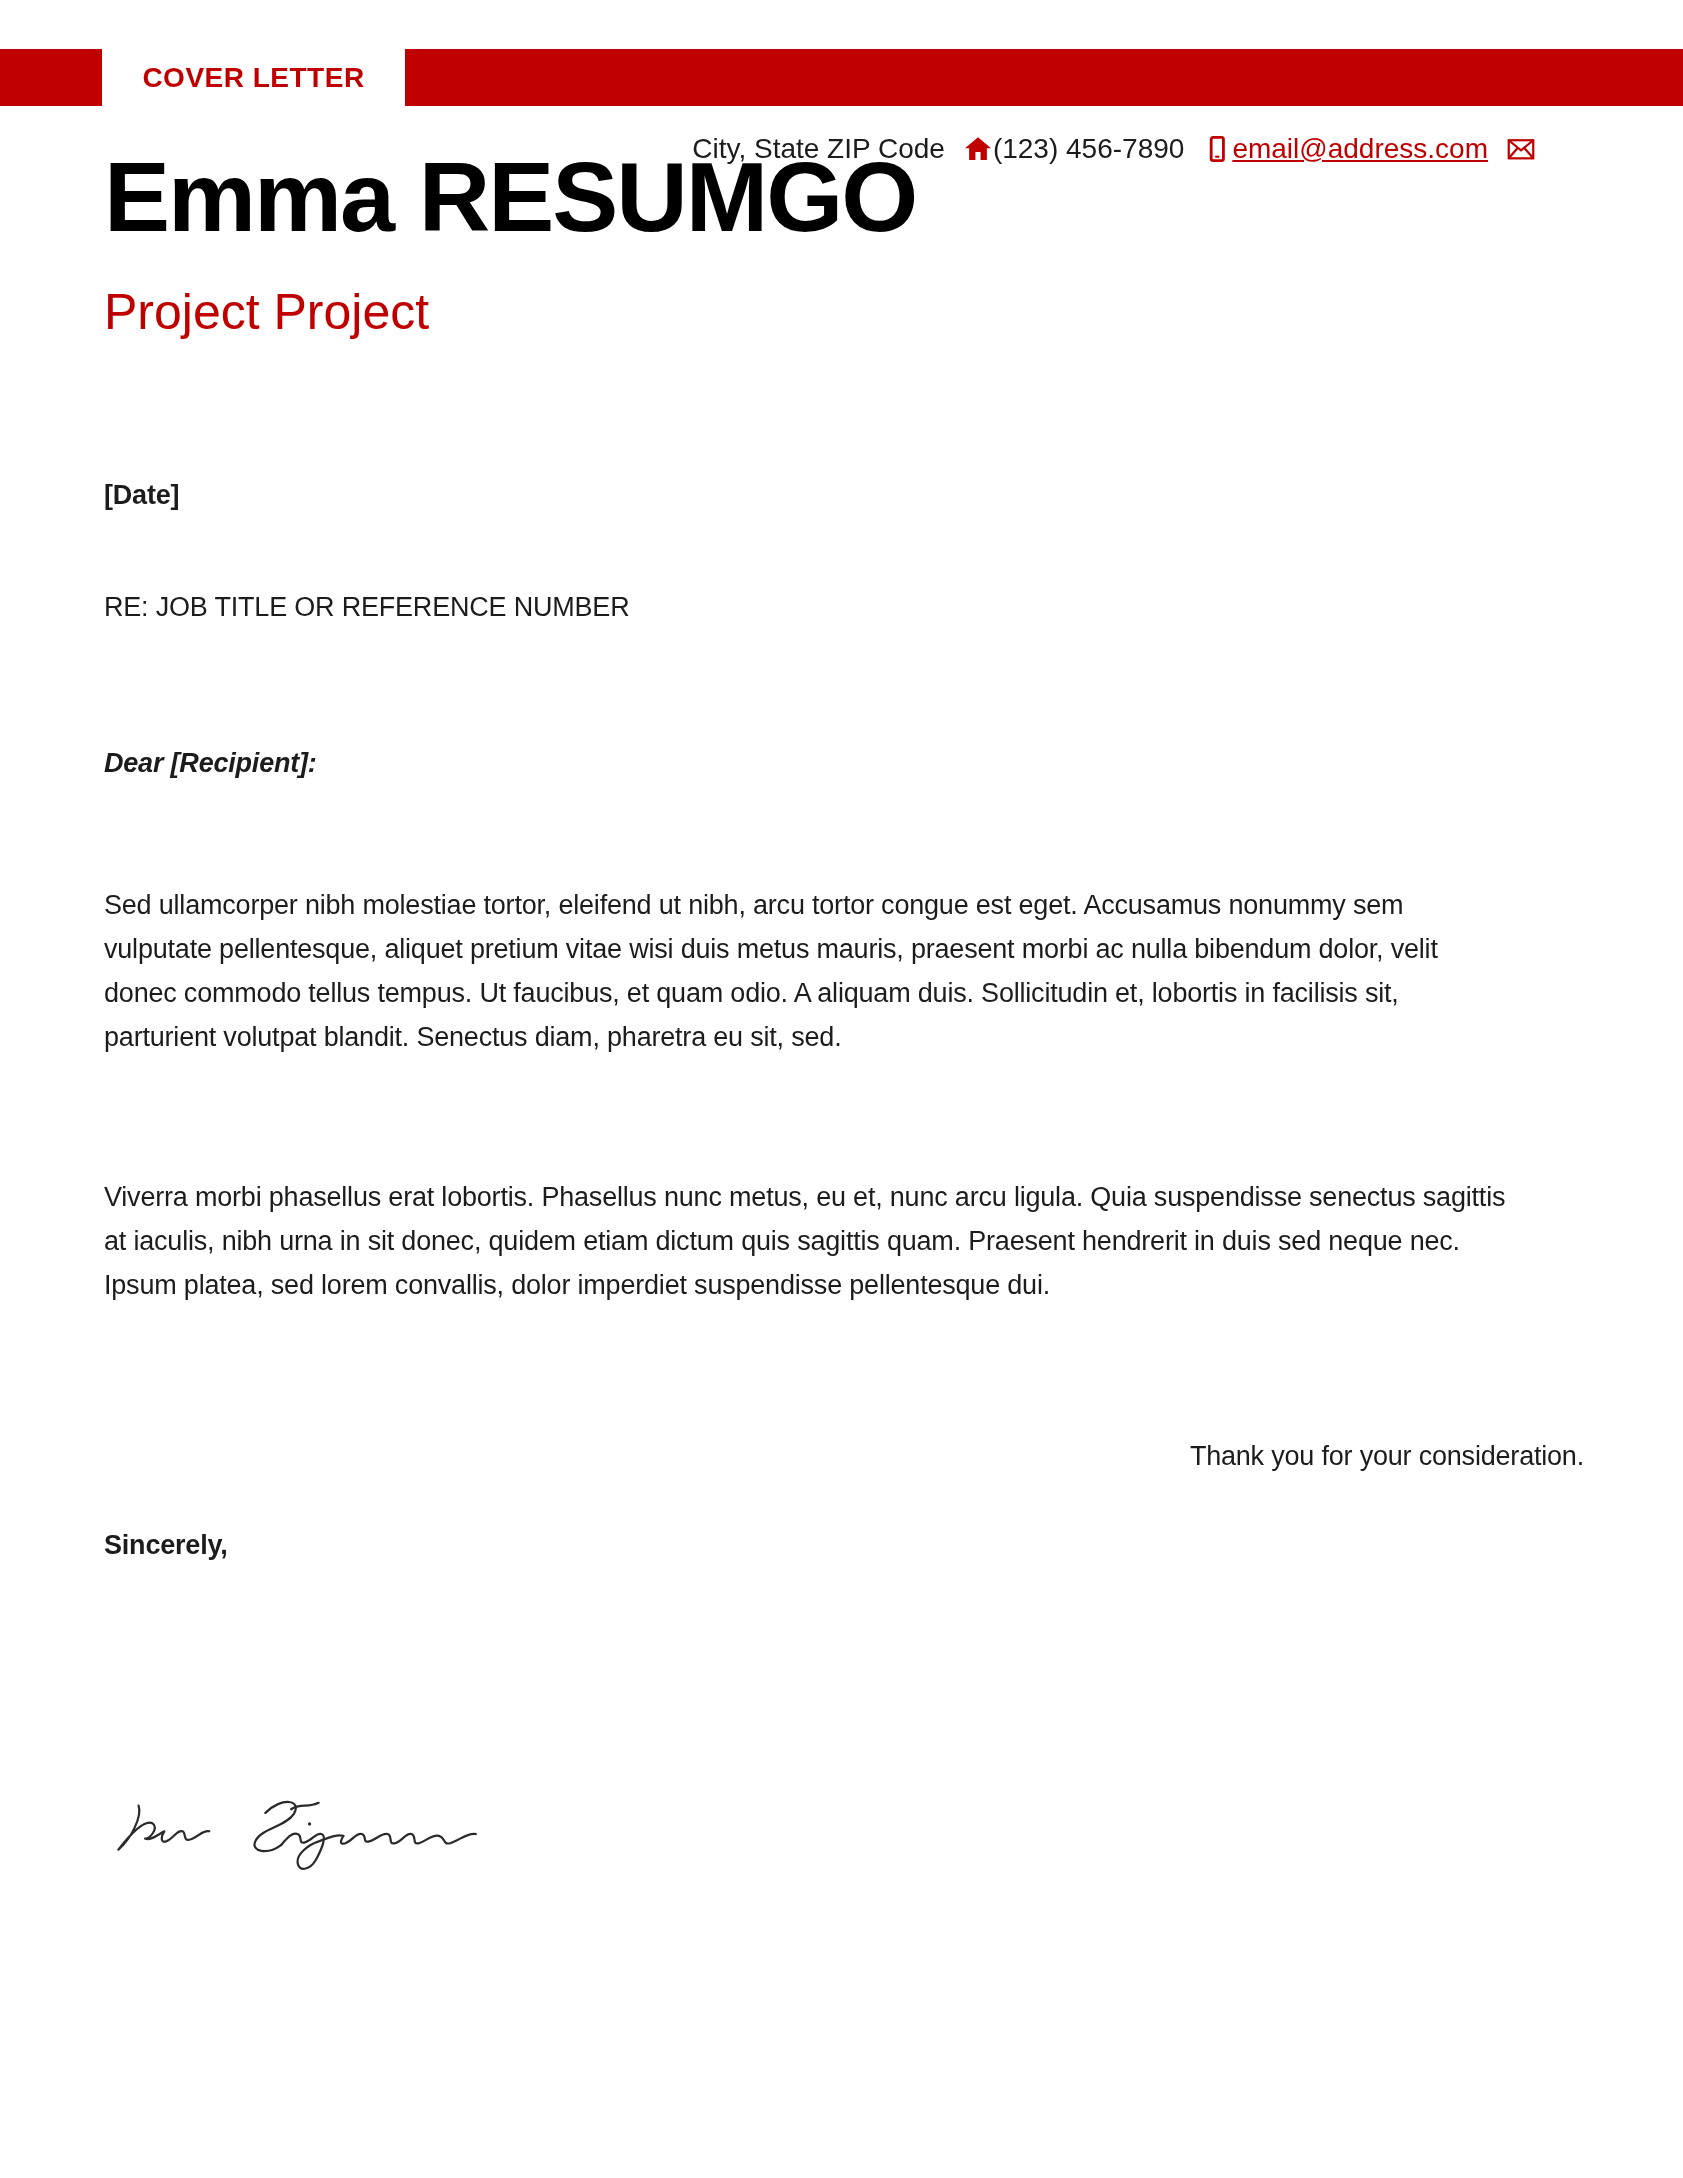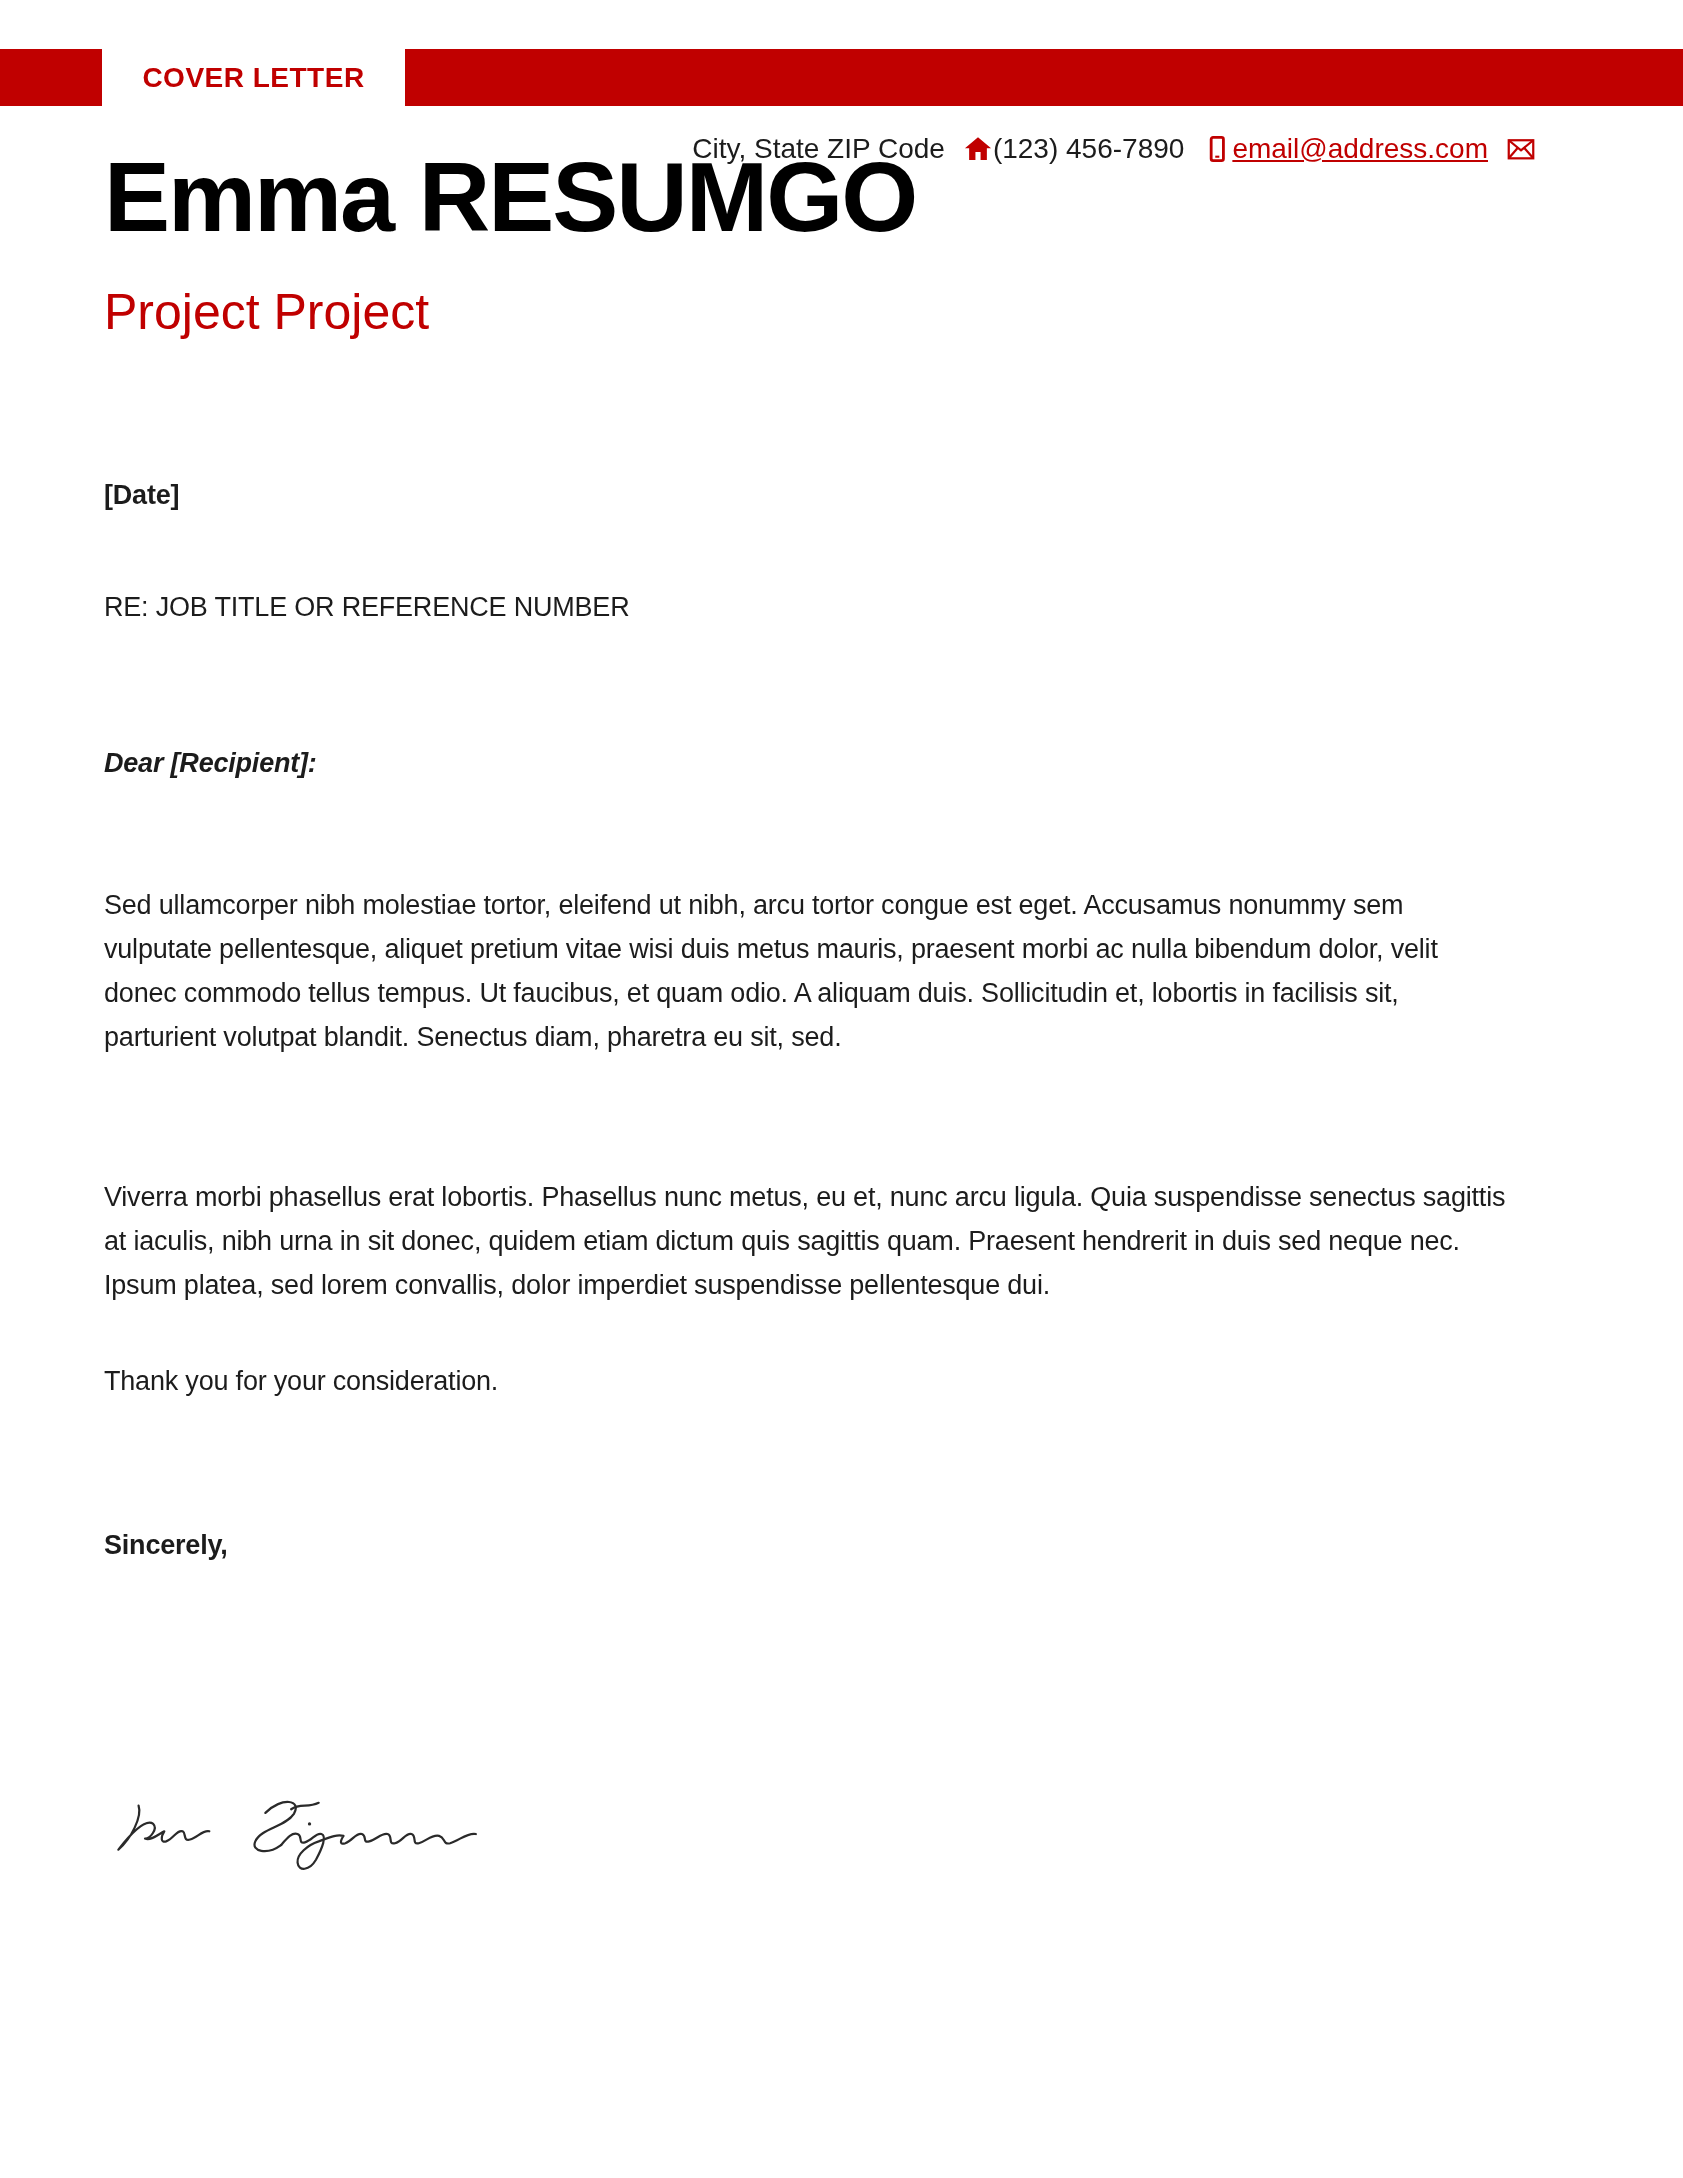--- a/index.html
+++ b/index.html
@@ -102,21 +102,21 @@
   }
   .line { line-height: 1.3; white-space: nowrap; }
   .bold { font-weight: bold; }
   .para { line-height: 44px; white-space: pre-line; }
 
   .pos-date       { top: 478px; }
   .pos-reference  { top: 590px; }
   .pos-salutation { top: 746px; font-style: italic; }
   .pos-para1      { top: 883px; }
   .pos-para2      { top: 1175px; }
-  .pos-thanks     { top: 1364px; }
+  .pos-thanks     { top: 1439px; text-align: right; }
   .pos-signoff    { top: 1528px; }
   .pos-name       { top: 1748px; }
 
   
   .signature {
     position: absolute;
     left: 111px; top: 1790px;
     width: 386px; height: 89px;
   }
   .signature svg { width: 100%; height: 100%; display: block; }

